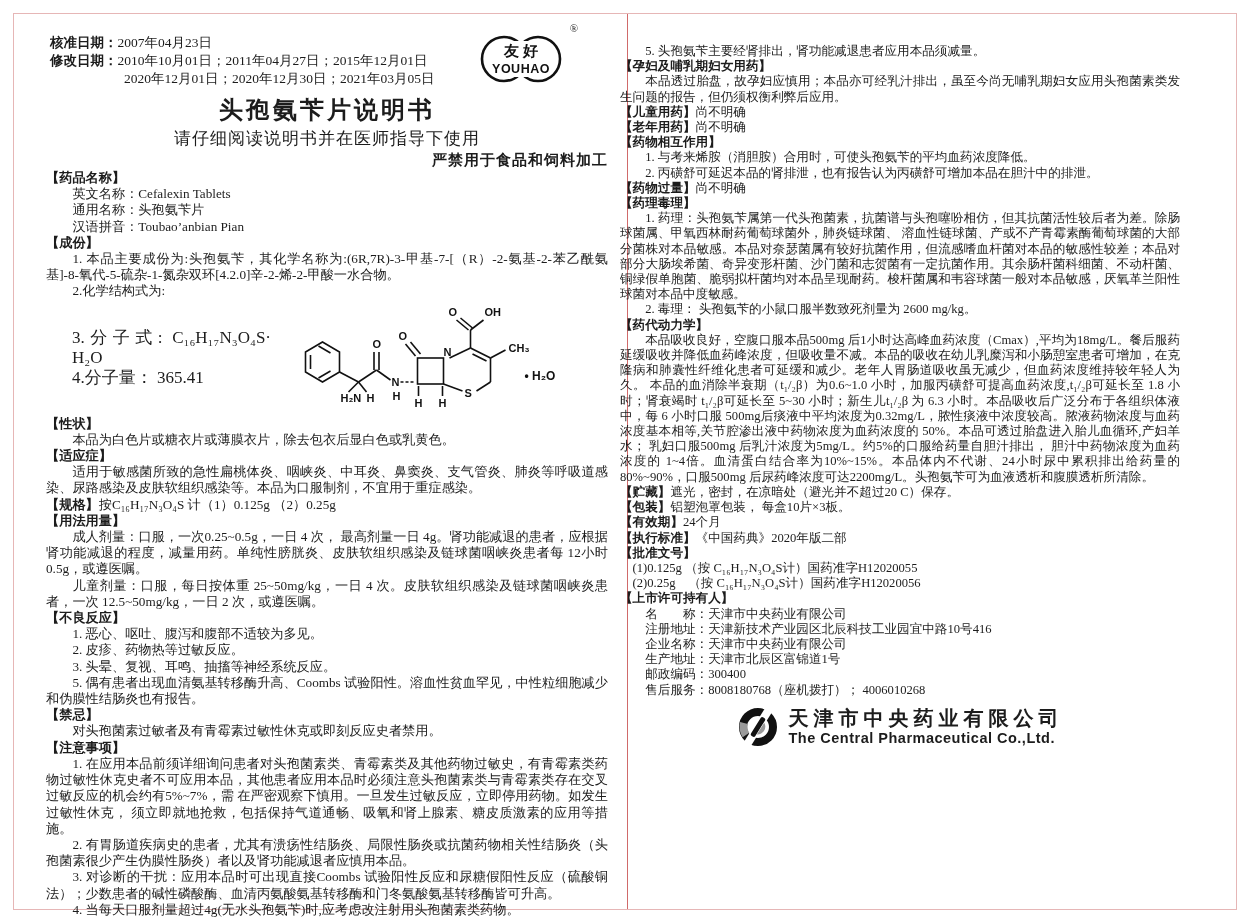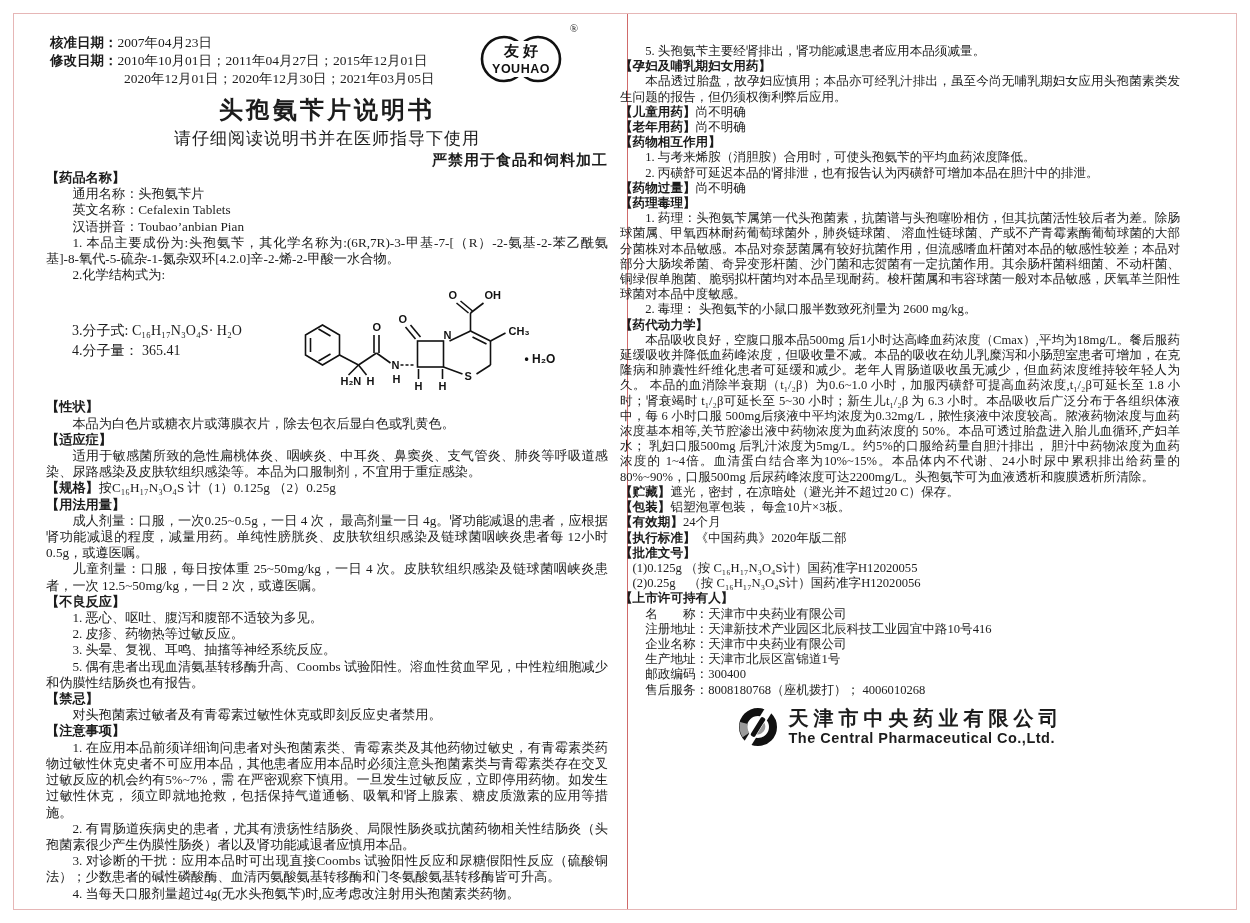--- a/index.html
+++ b/index.html
@@ -33,21 +33,21 @@
 
   
   .title-block { text-align:center; margin-top:4px; }
   .main-title { font-family:"Liberation Sans","DejaVu Sans",sans-serif; font-weight:800; font-size:24px; line-height:36px; letter-spacing:3px; }
   .sub-title  { font-size:17px; line-height:22px; letter-spacing:1px; }
   .warn-title { font-family:"Liberation Sans","DejaVu Sans",sans-serif; font-weight:bold; font-size:15px; line-height:20px; letter-spacing:1px;text-align:right; }
 
   
   .chem-row { display:flex; align-items:center; margin:2px 0 2px 0; }
   .chem-left { width:225px; padding-left:26px; }
-  .chem-left p { font-size:14px; line-height:20px; }
+  .chem-left p { font-size:17px; line-height:20px; }
   .chem-svg { flex:1; }
   svg text { font-family:"Liberation Sans","DejaVu Sans",sans-serif; }
 
   
   .footer-logo { display:flex; align-items:center; justify-content:center; gap:10px; margin-top:8px; }
   .footer-names { text-align:left; }
   .footer-cn { font-family:"Liberation Sans","DejaVu Sans",sans-serif; font-weight:800; font-size:20px; line-height:23px; letter-spacing:5px; }
   .footer-en { font-family:"Liberation Sans","DejaVu Sans",sans-serif; font-weight:bold; font-size:14.5px; line-height:17px; letter-spacing:0.5px; }
 </style>
 </head>
@@ -76,24 +76,25 @@
       </div>
     </div>
 
     <div class="title-block">
       <div class="main-title">头孢氨苄片说明书</div>
       <div class="sub-title">请仔细阅读说明书并在医师指导下使用</div>
       <div class="warn-title">严禁用于食品和饲料加工</div>
     </div>
 
     <p class="h">【药品名称】</p>
+    <p class="sub">英文名称：Cefalexin Tablets</p>
     <p class="sub">通用名称：头孢氨苄片</p>
-    <p class="sub">英文名称：Cefalexin Tablets</p>
     <p class="sub">汉语拼音：Toubao’anbian Pian</p>
 
+    <p class="h">【成份】</p>
     <p class="ind">1. 本品主要成份为:头孢氨苄，其化学名称为:(6R,7R)-3-甲基-7-[（R）-2-氨基-2-苯乙酰氨基]-8-氧代-5-硫杂-1-氮杂双环[4.2.0]辛-2-烯-2-甲酸一水合物。</p>
     <p class="ind">2.化学结构式为:</p>
 
     <div class="chem-row">
       <div class="chem-left">
         <p>3.分子式: C₁₆H₁₇N₃O₄S· H₂O</p>
         <p>4.分子量： 365.41</p>
       </div>
       <svg class="chem-svg" width="310" height="112" viewBox="0 0 310 112">
         <g stroke="#111" stroke-width="1.6" fill="none">

